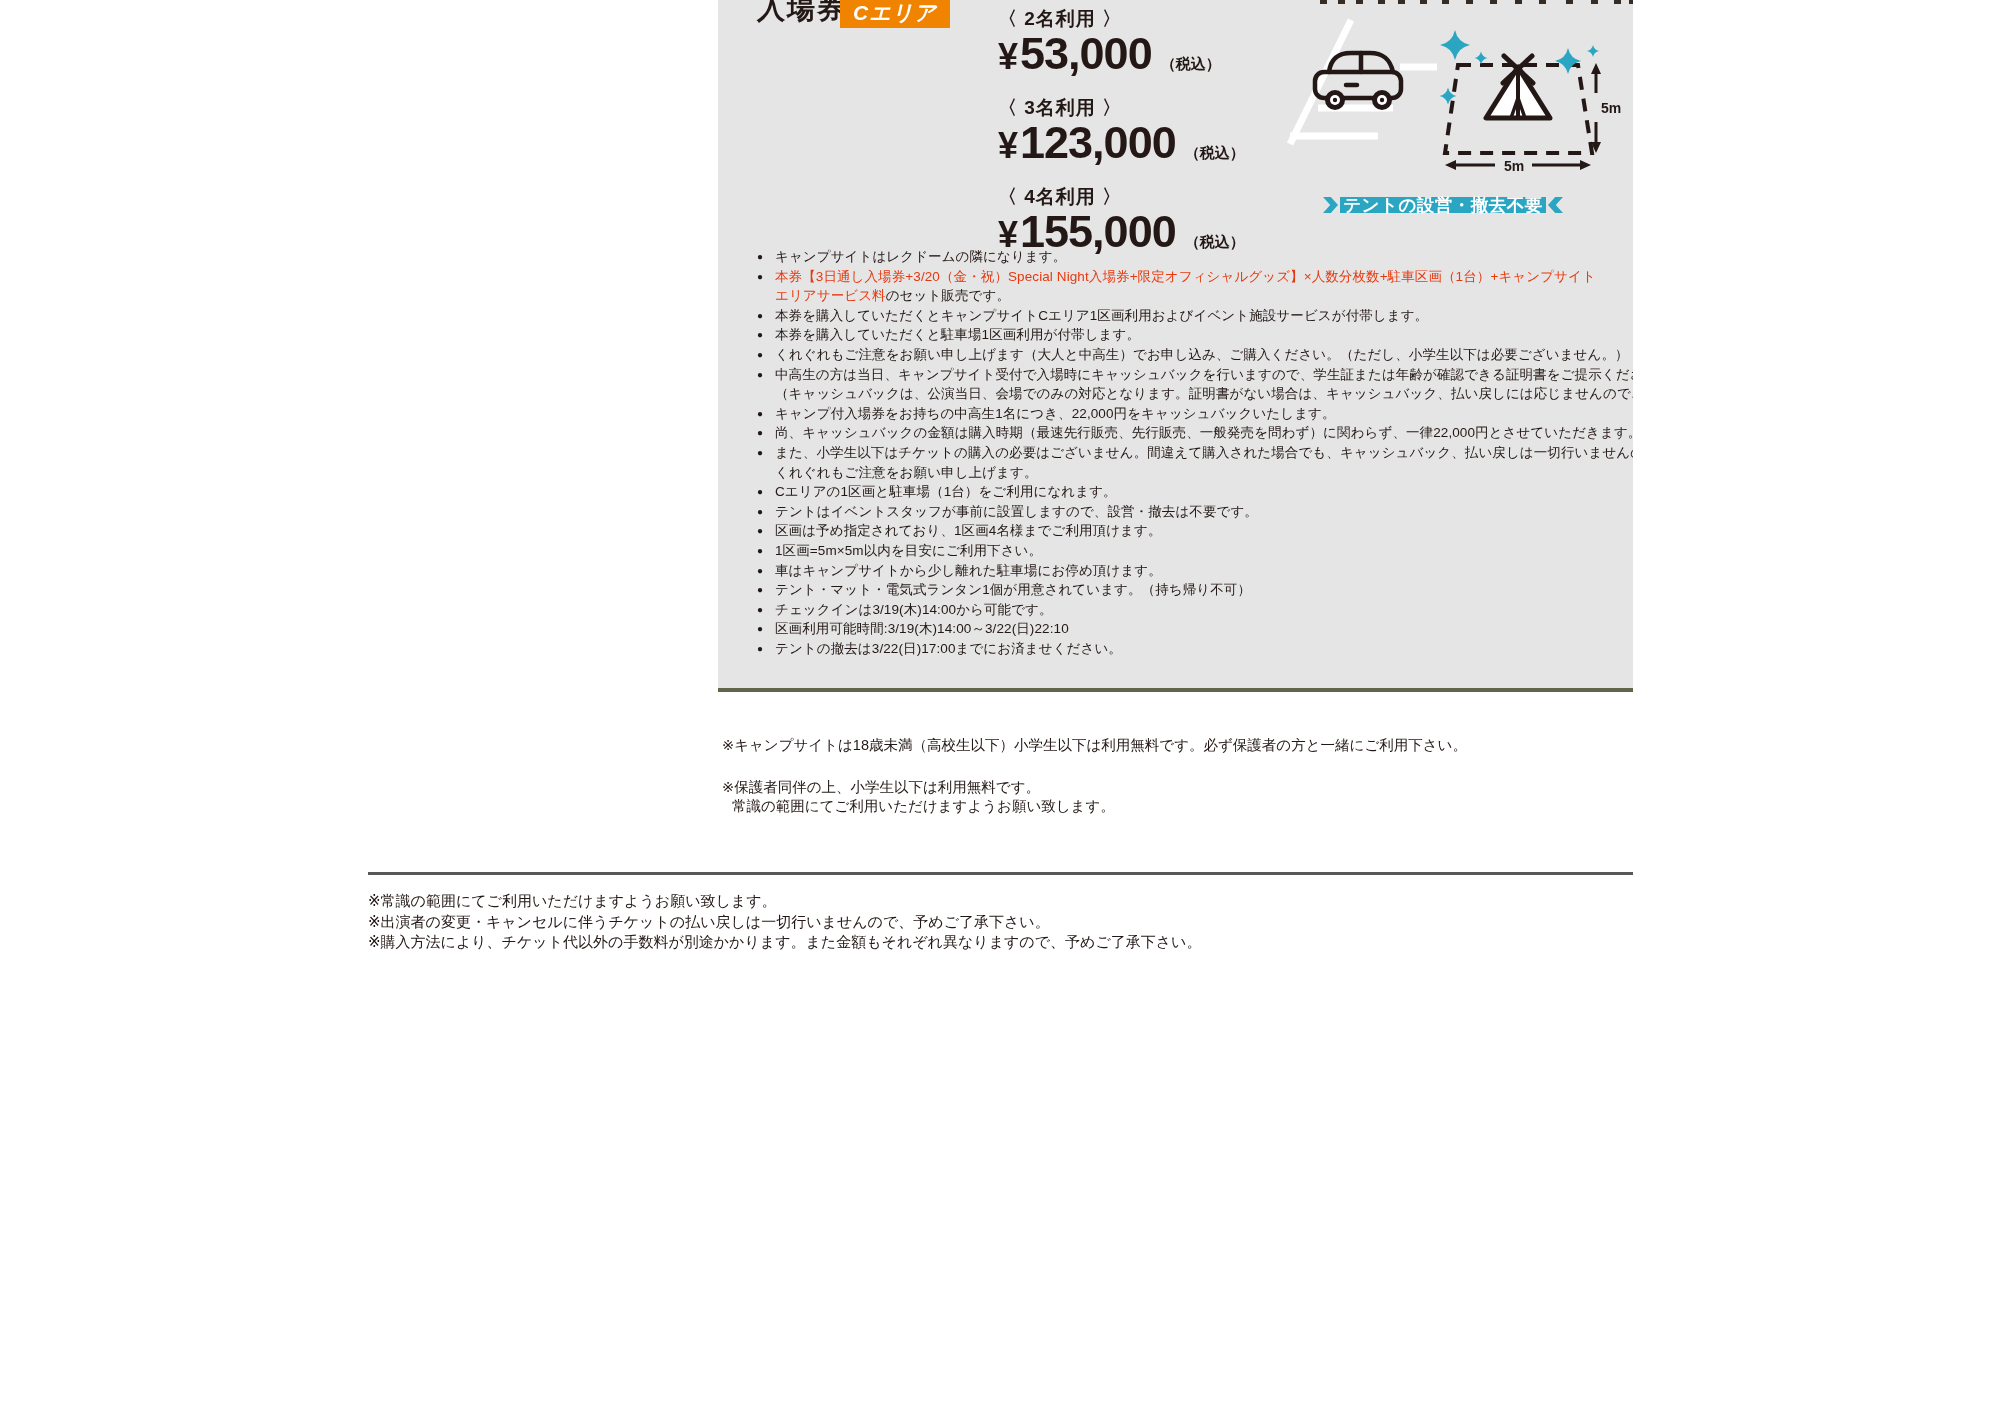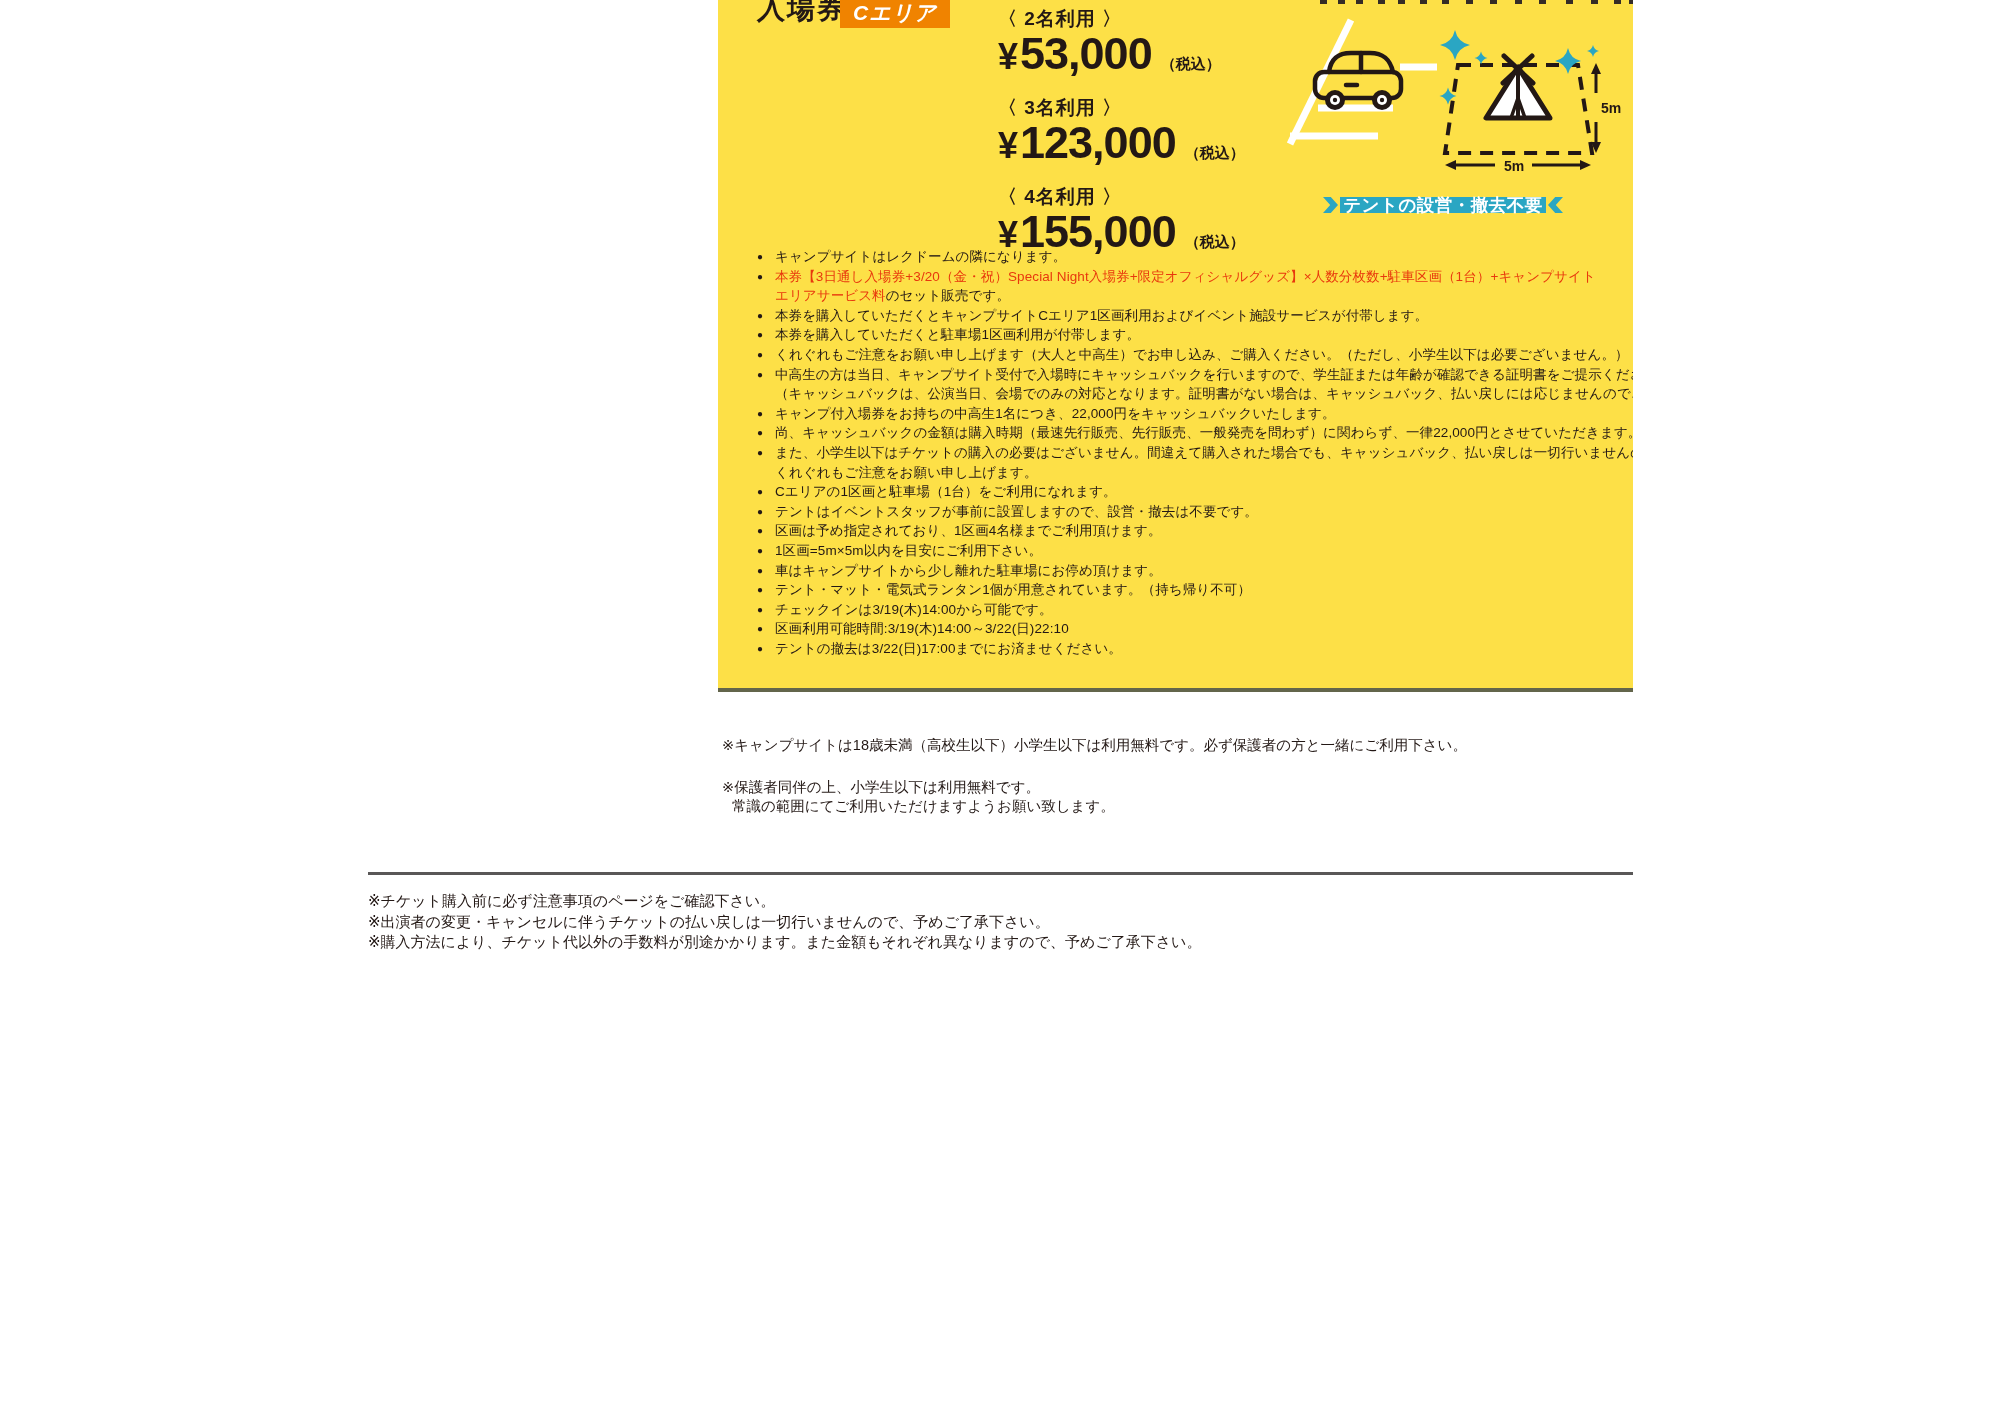--- a/index.html
+++ b/index.html
@@ -1,20 +1,20 @@
 <!DOCTYPE html>
 <html><head>
 <meta charset="utf-8">
 <style>
   html,body{margin:0;padding:0;background:#fff;}
   .page{position:relative;width:2000px;height:1414px;background:#fff;overflow:hidden;
         font-family:"Liberation Sans","DejaVu Sans",sans-serif;color:#231815;}
 
   
-  .panel{position:absolute;left:718px;top:0;width:915px;height:688px;background:#fde047;
+  .panel{position:absolute;left:718px;top:0;width:915px;height:688px;background:#e5e5e5;
          border-bottom:4px solid #63654b;overflow:hidden;}
   .panel-title{position:absolute;left:39px;top:-10px;font-size:28px;font-weight:bold;letter-spacing:2px;}
   .area-badge{position:absolute;left:122px;top:-3px;height:31px;padding:0 13px;background:#f08300;
               color:#fff;font-size:21px;font-weight:bold;font-style:italic;display:flex;align-items:center;letter-spacing:1px;}
 
   
   .frags{position:absolute;left:602px;top:0;width:7px;height:4px;background:#352c26;
          box-shadow:18px 0 #352c26,36px 0 #352c26,58px 0 #352c26,78px 0 #352c26,100px 0 #352c26,
                     122px 0 #352c26,146px 0 #352c26,170px 0 #352c26,195px 0 #352c26,219px 0 #352c26,
                     246px 0 #352c26,271px 0 #352c26,294px 0 #352c26,309px 0 #352c26;}
@@ -244,18 +244,18 @@
 
   <div class="restrictions">
       <div style="margin-top: 0px;">※キャンプサイトは18歳未満（高校生以下）小学生以下は利用無料です。必ず保護者の方と一緒にご利用下さい。</div>
       <div style="margin-top: 22px;">※保護者同伴の上、小学生以下は利用無料です。</div>
       <div class="restriction-indent" style="margin-top: 0px;">常識の範囲にてご利用いただけますようお願い致します。</div>
     </div>
 
   <div class="rule"></div>
 
   <div class="footer-notes">
-      <div>※チケット購入前に必ず注意事項のページをご確認下さい。</div>
+      <div>※常識の範囲にてご利用いただけますようお願い致します。</div>
       <div>※出演者の変更・キャンセルに伴うチケットの払い戻しは一切行いませんので、予めご了承下さい。</div>
       <div>※購入方法により、チケット代以外の手数料が別途かかります。また金額もそれぞれ異なりますので、予めご了承下さい。</div>
     </div>
 
 </div>
 
 </body></html>

